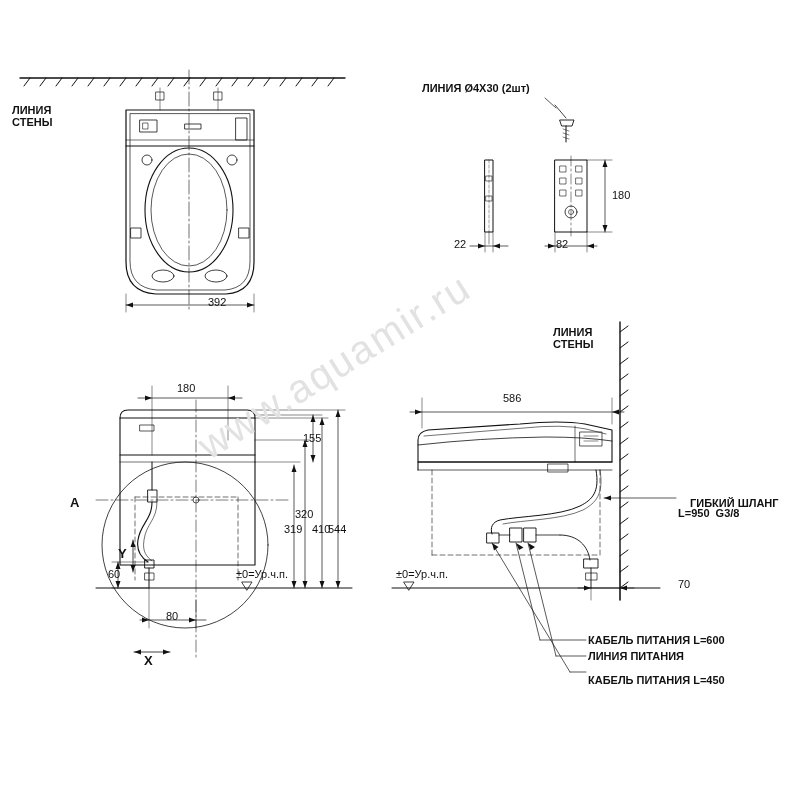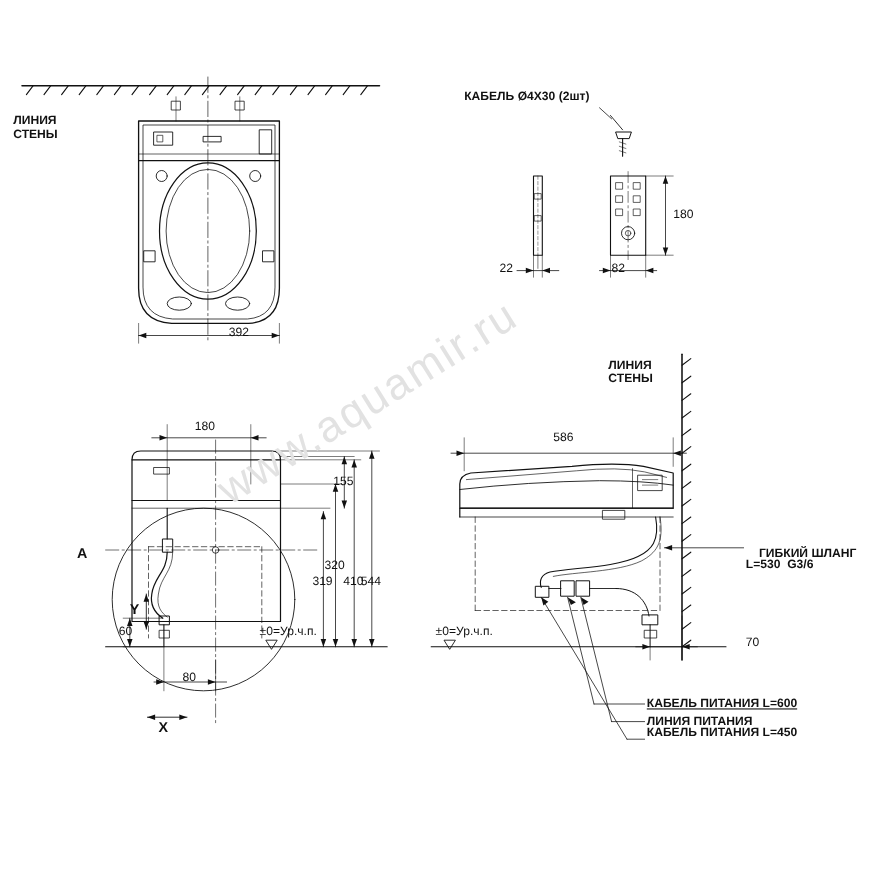--- a/index.html
+++ b/index.html
@@ -332,21 +332,21 @@
     </g>
   </svg>
 
   <div class="watermark">www.aquamir.ru</div>
 
   <div class="lbl bold" style="left:12px; top:104px;">ЛИНИЯ
 СТЕНЫ</div>
   <div class="lbl bold" style="left:553px; top:326px;">ЛИНИЯ
 СТЕНЫ</div>
 
-  <div class="lbl bold" style="left:422px; top:82px;">КАБЕЛЬ Ø4Х30 (2шт)</div>
+  <div class="lbl bold" style="left:422px; top:82px;">ЛИНИЯ Ø4Х30 (2шт)</div>
 
   <div class="lbl" style="left:177px; top:296px;margin-left:31px;">392</div>
 
   <div class="lbl" style="left:612px; top:189px;">180</div>
   <div class="lbl" style="left:454px; top:238px;">22</div>
   <div class="lbl" style="left:556px; top:238px;">82</div>
 
   <div class="lbl" style="left:177px; top:382px;">180</div>
 
   <div class="lbl" style="left:303px; top:432px;">155</div>
@@ -361,19 +361,19 @@
   <div class="lbl bold" style="left:118px; top:548px; font-size:13px;">Y</div>
   <div class="lbl bold" style="left:144px; top:655px; font-size:13px;">X</div>
 
   <div class="lbl" style="left:236px; top:568px;">±0=Ур.ч.п.</div>
   <div class="lbl" style="left:396px; top:568px;">±0=Ур.ч.п.</div>
 
   <div class="lbl" style="left:503px; top:392px;">586</div>
   <div class="lbl" style="left:678px; top:578px;">70</div>
 
   <div class="lbl bold" style="left:678px; top:497px;padding-left:12px;">ГИБКИЙ ШЛАНГ</div>
-  <div class="lbl bold" style="left:678px; top:507px;">L=530  G3/6</div>
-
-  <div class="lbl bold" style="left:588px; top:634px;text-decoration:underline;">КАБЕЛЬ ПИТАНИЯ L=600</div>
+  <div class="lbl bold" style="left:678px; top:507px;">L=950  G3/8</div>
+
+  <div class="lbl bold" style="left:588px; top:634px;">КАБЕЛЬ ПИТАНИЯ L=600</div>
   <div class="lbl bold" style="left:588px; top:650px;">ЛИНИЯ ПИТАНИЯ</div>
-  <div class="lbl bold" style="left:588px; top:660px;">КАБЕЛЬ ПИТАНИЯ L=450</div>
+  <div class="lbl bold" style="left:588px; top:674px;">КАБЕЛЬ ПИТАНИЯ L=450</div>
 
 </div>
 
 </body></html>

